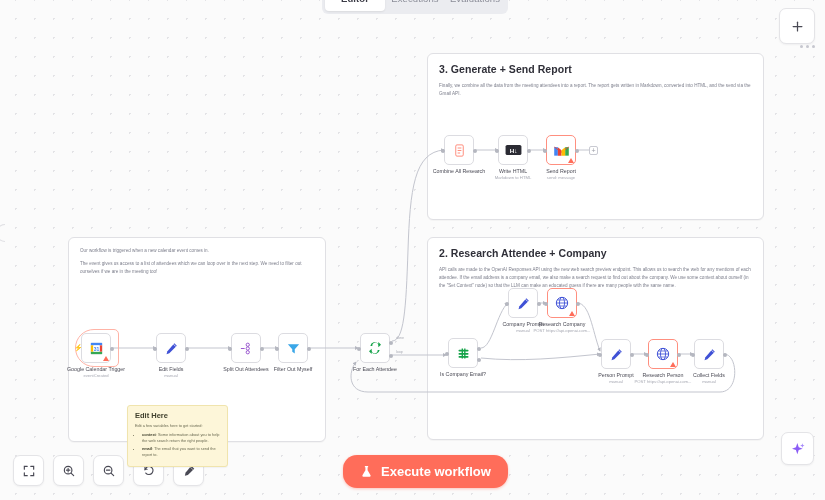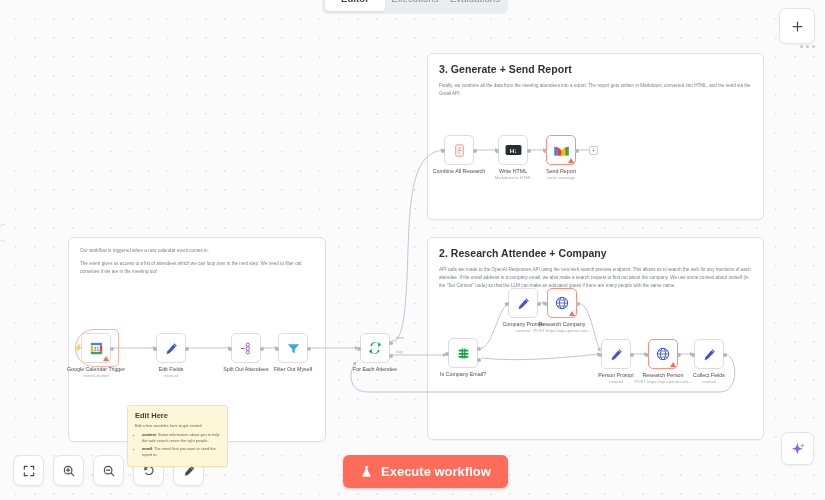--- a/index.html
+++ b/index.html
@@ -56,21 +56,21 @@
   #btn-ai  { left: 781px; top: 432px; width: 33px; height: 33px; }
 
   .bottom-tools { position: absolute; left: 13px; top: 455px; display: flex; gap: 9px; }
   .bottom-tools .sqbtn { position: relative; left: auto; top: auto; width: 31px; height: 31px; }
 
   
   #execute-workflow {
     position: absolute; left: 343px; top: 455px;
     height: 33px; padding: 0 17px;
     background: #ff6d5a;
-    border: none; border-radius: 6px;
+    border: none; border-radius: 14px;
     color: #fff;
     font-family: "Liberation Sans", sans-serif;
     font-size: 13px; font-weight: 600;
     display: flex; align-items: center; gap: 8px;
     cursor: pointer;
     box-shadow: 0 1px 3px rgba(255,109,90,.4);
   }
 
   
   .group {

